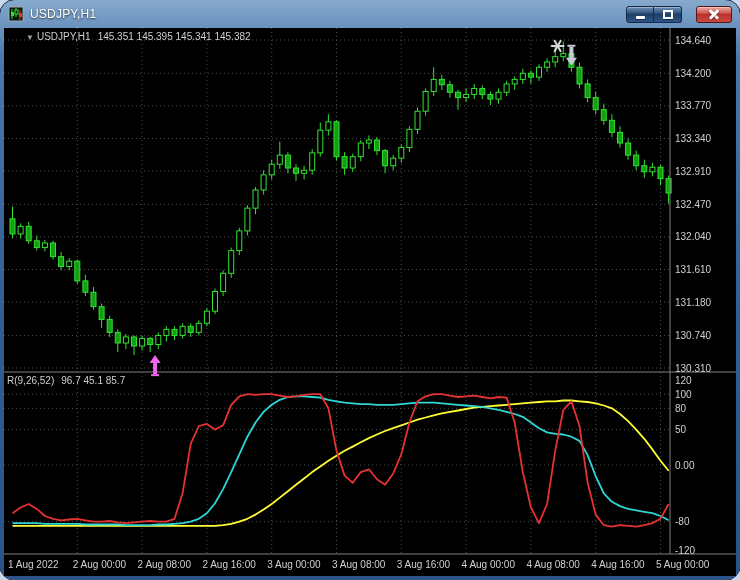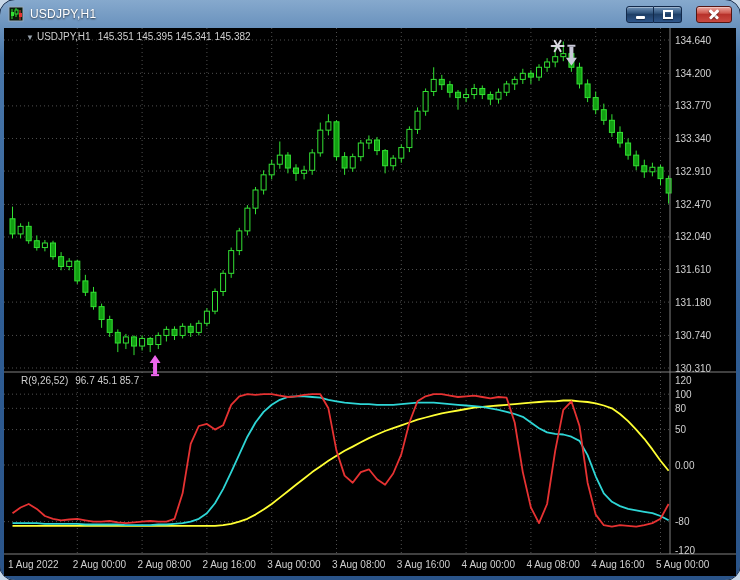--- a/index.html
+++ b/index.html
@@ -25,21 +25,21 @@
   .i-close{position:relative;width:12px;height:12px;}
   .i-close::before,.i-close::after{content:"";position:absolute;left:0;top:5px;width:12px;height:2.5px;
     background:#fff;border-radius:1px;box-shadow:0 1px 1px rgba(0,0,0,.35);}
   .i-close::before{transform:rotate(45deg);}
   .i-close::after{transform:rotate(-45deg);}
   .client{position:absolute;left:4px;top:28px;width:732px;height:548px;background:#000;overflow:hidden;}
   #chart-svg{position:absolute;left:0;top:0;}
   .overlay{position:absolute;color:#cfcfcf;font-size:10px;white-space:nowrap;}
   .price-header{left:22px;top:3px;}
   .tri{color:#96a0aa;font-size:8px;margin-right:3px;}
-  .ind-header{left:17px;top:347px;}
+  .ind-header{left:3px;top:347px;}
   .sp{margin-right:7px;}
 </style>
 </head>
 <body>
 
 <div class="window">
   <div class="titlebar">
     <span class="title-icon">
       <svg width="16" height="16" viewBox="0 0 16 16">
         <rect x="1" y="1" width="14" height="14" fill="#0a1a0a" stroke="#9ab" stroke-width="1"></rect>

